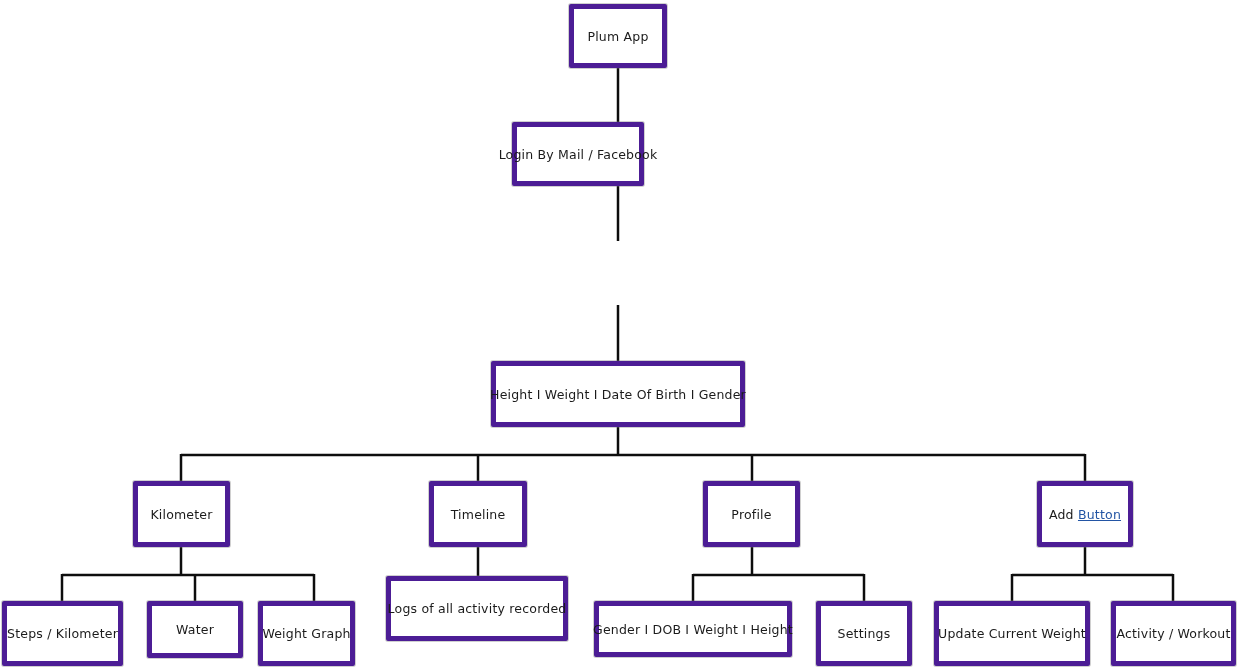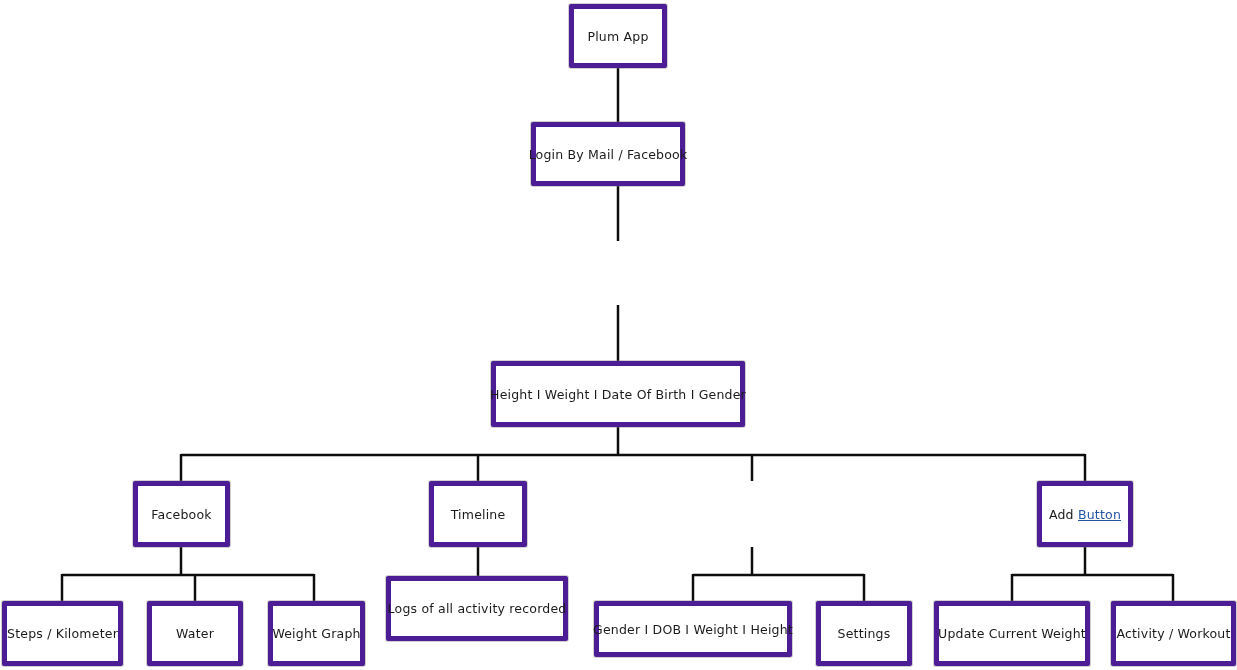--- a/index.html
+++ b/index.html
@@ -83,54 +83,57 @@
     <line x1="1085" y1="547" x2="1085" y2="576"></line>
     <line x1="1012" y1="575" x2="1173" y2="575"></line>
     <line x1="1012" y1="574" x2="1012" y2="601"></line>
     <line x1="1173" y1="574" x2="1173" y2="601"></line>
   </svg>
 
   <div class="node" style="left:569px; top:4px; width:98px; height:64px">
     <span class="node-label">Plum App</span>
   </div>
 
-  <div class="node" style="left:531px; top:122px; width:154px; height:64px">
+  <div class="node" style="left:512px; top:122px; width:132px; height:64px">
     <span class="node-label">Login By Mail / Facebook</span>
   </div>
 
 
   <div class="node" style="left:491px; top:361px; width:254px; height:66px">
     <span class="node-label">Height I Weight I Date Of Birth I Gender</span>
   </div>
 
   <div class="node" style="left:133px; top:481px; width:97px; height:66px">
-    <span class="node-label">Facebook</span>
+    <span class="node-label">Kilometer</span>
   </div>
 
   <div class="node" style="left:429px; top:481px; width:98px; height:66px">
     <span class="node-label">Timeline</span>
   </div>
 
+  <div class="node" style="left:703px; top:481px; width:97px; height:66px">
+    <span class="node-label">Profile</span>
+  </div>
 
   <div class="node" style="left:2px; top:601px; width:121px; height:65px">
     <span class="node-label">Steps / Kilometer</span>
   </div>
 
   <div class="node" style="left:1037px; top:481px; width:96px; height:66px">
     <span class="node-label">
       <span>Add</span>
       <a class="node-link">Button</a>
     </span>
   </div>
 
-  <div class="node" style="left:147px; top:601px; width:96px; height:65px">
+  <div class="node" style="left:147px; top:601px; width:96px; height:57px">
     <span class="node-label">Water</span>
   </div>
 
-  <div class="node" style="left:268px; top:601px; width:97px; height:65px">
+  <div class="node" style="left:258px; top:601px; width:97px; height:65px">
     <span class="node-label">Weight Graph</span>
   </div>
 
   <div class="node" style="left:386px; top:576px; width:182px; height:65px">
     <span class="node-label">Logs of all activity recorded</span>
   </div>
 
   <div class="node" style="left:594px; top:601px; width:198px; height:56px">
     <span class="node-label">Gender I DOB I Weight I Height</span>
   </div>

